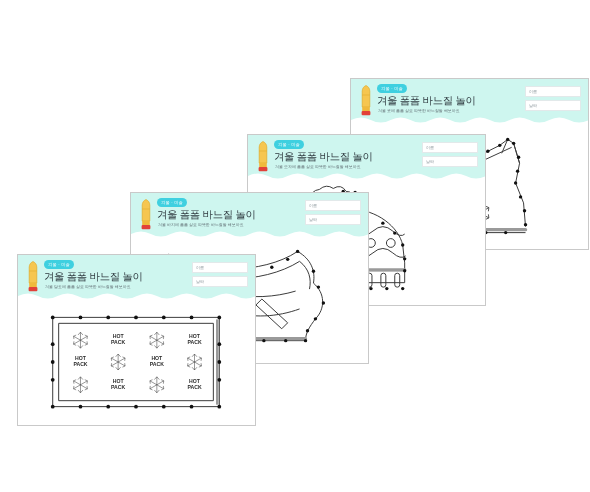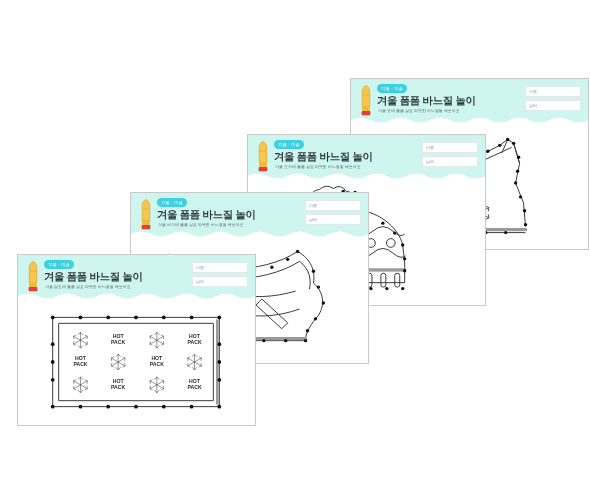--- a/index.html
+++ b/index.html
@@ -36,21 +36,21 @@
   .badge {
     position: absolute; left: 26px; top: 5px;
     height: 9px; min-width: 30px; padding: 0 4px;
     background: #3fd0e0; border-radius: 5px;
     color: #ffffff; font-size: 4.2px; line-height: 9px;
     text-align: center; letter-spacing: .2px;
     white-space: nowrap;
   }
   .title {
     position: absolute; left: 26px; top: 15px;
-    font-size: 10.4px; font-weight: bold; color: #2f3a40;
+    font-size: 10.4px; font-weight: normal; color: #2f3a40;
     letter-spacing: -.3px; white-space: nowrap;
   }
   .subtitle {
     position: absolute; left: 27px; top: 29px;
     font-size: 3.9px; color: #5d6a70; letter-spacing: .05px;
     white-space: nowrap;
   }
   .fields { position: absolute; right: 7px; top: 7px; width: 56px; }
   .field {
     height: 11px; background: #ffffff; border: 1px solid #e2e9ea;

